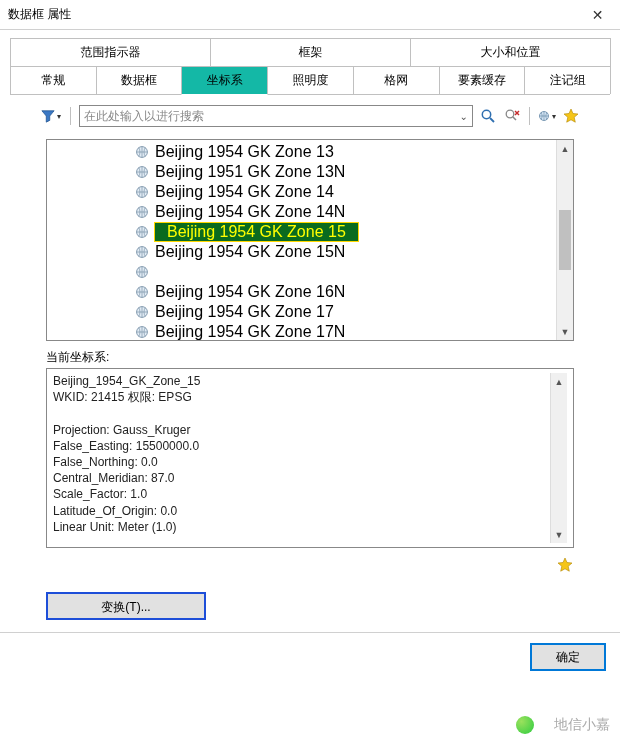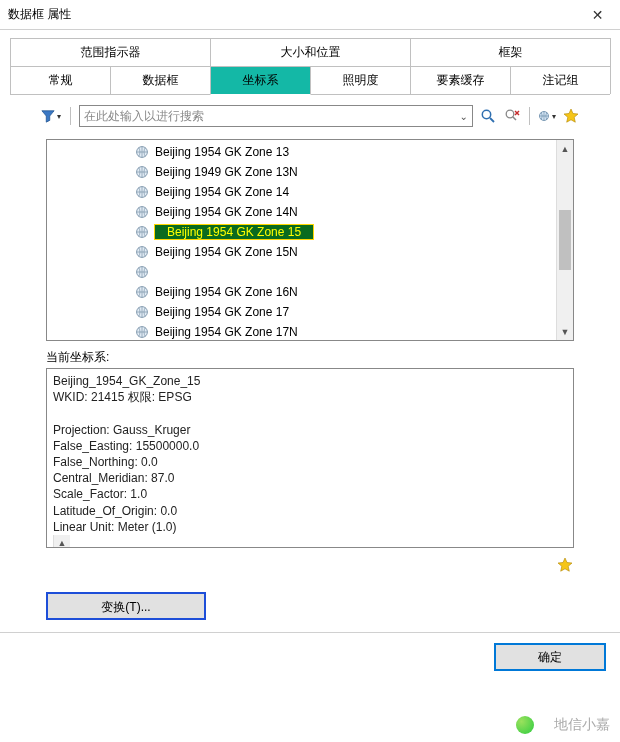--- a/index.html
+++ b/index.html
@@ -82,21 +82,21 @@
     background: #fff;
     overflow: hidden;
     display: flex;
   }
   .crs-items { flex:1; overflow:hidden; padding-top:2px; }
   .crs-item {
     display: flex;
     align-items: center;
     gap: 6px;
     padding: 1px 0 1px 88px;
-    font-size: 12px;
+    font-size: 16px;
     height: 20px;
   }
   .globe {
     width:14px; height:14px; flex-shrink:0;
   }
   .crs-item .label { white-space: nowrap; }
   .crs-item.selected .label {
     background: #0a6b1f;
     color: #ffff00;
     outline: 1px solid #ffd800;
@@ -117,21 +117,20 @@
   }
   .details-box {
     margin: 2px 36px 6px 36px;
     border: 1px solid #888;
     height: 180px;
     padding: 4px 6px;
     font-size: 12px;
     color: #222;
     overflow: hidden;
     display: flex;
-    flex-direction: column;
   }
   .details-box .content { flex:1; white-space:pre-line; line-height:1.35; }
   .star-row {
     display: flex;
     justify-content: flex-end;
     padding: 2px 36px 0 36px;
   }
   .transform-row {
     padding: 18px 36px 12px 36px;
   }
@@ -146,21 +145,21 @@
   }
   .footer {
     border-top: 1px solid #d0d0d0;
     padding: 10px 14px;
     display: flex;
     justify-content: flex-end;
     gap: 10px;
     align-items: center;
   }
   .btn {
-    width: 112px; height: 28px;
+    width: 76px; height: 28px;
     border: 1px solid #adadad;
     background: #e1e1e1;
     display:flex; align-items:center; justify-content:center;
     font-size: 12px;
   }
   .btn.primary { border: 2px solid #0078d7; background:#e1e1e1; }
   .watermark {
     position: absolute;
     right: 10px; bottom: 8px;
     color: #aaa;
@@ -180,28 +179,29 @@
   <span>数据框 属性</span>
   <div class="close">
     <span>✕</span>
   </div>
 </div>
 
 <div class="tab-area">
   <div class="tab-rows">
     <div class="tab-row" id="tabrow1">
         <div class="tab">范围指示器</div>
+        <div class="tab">框架</div>
         <div class="tab">大小和位置</div>
-        <div class="tab">框架</div>
       </div>
     <div class="tab-row" id="tabrow2">
         <div class="tab">常规</div>
         <div class="tab">数据框</div>
         <div class="tab active">坐标系</div>
         <div class="tab">照明度</div>
+        <div class="tab">格网</div>
         <div class="tab">要素缓存</div>
         <div class="tab">注记组</div>
       </div>
   </div>
 
   <div class="toolbar">
     <div class="filter-btn">
       <svg width="14" height="14" viewBox="0 0 16 16">
           <path d="M1 2h14l-5 6v5l-4 2V8L1 2z" fill="#3b78c4" stroke="#1a4e8a" stroke-width="0.8"></path>
         </svg>
@@ -248,21 +248,21 @@
             <circle cx="8" cy="8" r="6.2" fill="#e2ecf5" stroke="#7a92a8"></circle>
             <path d="M1.8 8h12.4M8 1.8v12.4M4.2 2.8c2 3.2 2 7.2 0 10.4M11.8 2.8c-2 3.2-2 7.2 0 10.4" fill="none" stroke="#7a92a8" stroke-width="0.8"></path>
           </svg>
           <span class="label">Beijing 1954 GK Zone 13</span>
         </div>
         <div class="crs-item">
           <svg class="globe" viewBox="0 0 16 16">
             <circle cx="8" cy="8" r="6.2" fill="#e2ecf5" stroke="#7a92a8"></circle>
             <path d="M1.8 8h12.4M8 1.8v12.4M4.2 2.8c2 3.2 2 7.2 0 10.4M11.8 2.8c-2 3.2-2 7.2 0 10.4" fill="none" stroke="#7a92a8" stroke-width="0.8"></path>
           </svg>
-          <span class="label">Beijing 1949 GK Zone 13N</span>
+          <span class="label">Beijing 1951 GK Zone 13N</span>
         </div>
         <div class="crs-item">
           <svg class="globe" viewBox="0 0 16 16">
             <circle cx="8" cy="8" r="6.2" fill="#e2ecf5" stroke="#7a92a8"></circle>
             <path d="M1.8 8h12.4M8 1.8v12.4M4.2 2.8c2 3.2 2 7.2 0 10.4M11.8 2.8c-2 3.2-2 7.2 0 10.4" fill="none" stroke="#7a92a8" stroke-width="0.8"></path>
           </svg>
           <span class="label">Beijing 1954 GK Zone 14</span>
         </div>
         <div class="crs-item">
           <svg class="globe" viewBox="0 0 16 16">

